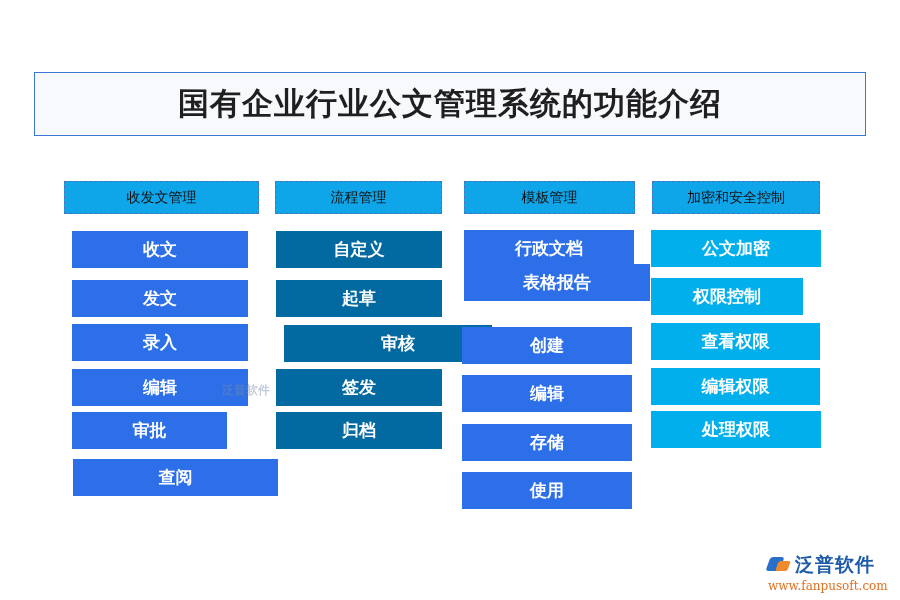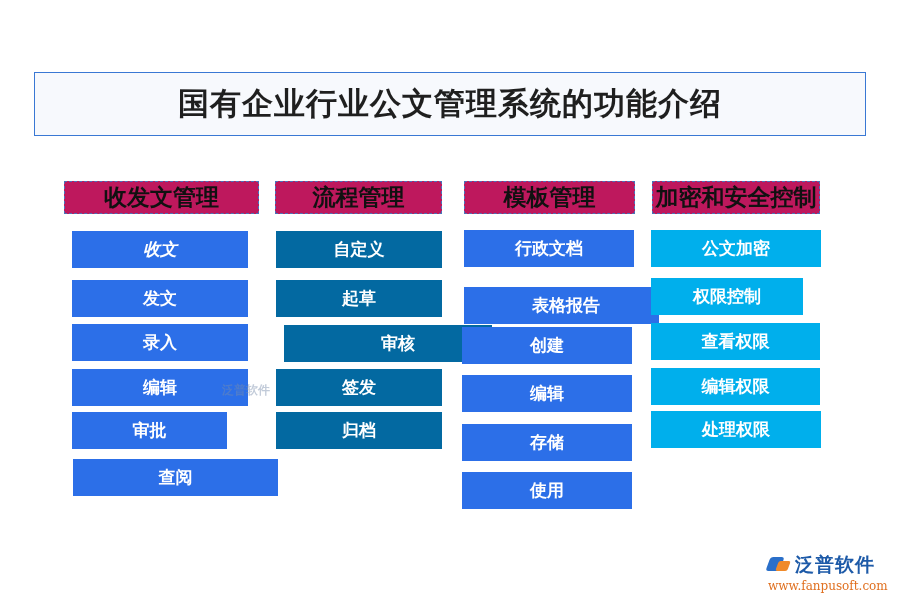--- a/index.html
+++ b/index.html
@@ -3,21 +3,21 @@
 <meta charset="utf-8">
 <style>
   html, body { margin:0; padding:0; }
   body { width:900px; height:600px; background:#ffffff; position:relative; overflow:hidden;
          font-family:"DejaVu Sans","Liberation Sans",sans-serif; }
   .title-box { position:absolute; left:34px; top:72px; width:832px; height:64px;
                background:#f7f9fd; border:1.5px solid #3a78d4; box-sizing:border-box;
                display:flex; align-items:center; justify-content:center; }
   .title-box span { font-size:31px; font-weight:bold; color:#1f1f1f; letter-spacing:1px; }
   .head { position:absolute; height:33px; border:1.5px dashed #4a74b8; box-sizing:border-box;
-          display:flex; align-items:center; justify-content:center; font-size:23px; font-weight:bold; color:#111; background:#be185d; }
+          display:flex; align-items:center; justify-content:center; font-size:14px; font-weight:normal; color:#111; background:#0ea5e9; }
   .box { position:absolute; height:37px; display:flex; align-items:center; justify-content:center;
          color:#fff; font-size:17px; font-weight:bold; }
   .blue { background:#2c6fe8; }
   .green { background:#0369a1; }
   .cyan { background:#00afec; }
   .wm { position:absolute; left:222px; top:382px; font-size:12px; color:rgba(120,140,170,0.45); font-weight:bold; }
   .logo { position:absolute; left:768px; top:552px; width:128px; }
   .logo .row { display:flex; align-items:center; }
   .logo .mark { width:24px; height:20px; position:relative; margin-right:3px; }
   .logo .mark .a { position:absolute; left:0; top:2px; width:14px; height:14px; background:#2a6fc9; transform:skewX(-20deg); border-radius:3px; }
@@ -26,37 +26,37 @@
   .logo .url { font-family:"DejaVu Serif","Liberation Serif",serif; font-size:12px; color:#e07020; margin-top:1px; }
 </style>
 </head>
 <body>
 
 <div class="title-box">
   <span>国有企业行业公文管理系统的功能介绍</span>
 </div>
 
 <div class="head" style="left:64px;top:181px;width:195px;">收发文管理</div>
-<div class="box blue" style="left:72px;top:231px;width:176px;font-style:italic;">收文</div>
+<div class="box blue" style="left:72px;top:231px;width:176px;">收文</div>
 <div class="box blue" style="left:72px;top:280px;width:176px;">发文</div>
 <div class="box blue" style="left:72px;top:324px;width:176px;">录入</div>
 <div class="box blue" style="left:72px;top:369px;width:176px;">编辑</div>
 <div class="box blue" style="left:72px;top:412px;width:155px;">审批</div>
 <div class="box blue" style="left:73px;top:459px;width:205px;">查阅</div>
 
 <div class="head" style="left:275px;top:181px;width:167px;text-align:right;">流程管理</div>
 <div class="box green" style="left:276px;top:231px;width:166px;">自定义</div>
 <div class="box green" style="left:276px;top:280px;width:166px;">起草</div>
 <div class="box green" style="left:284px;top:325px;width:188px;padding-left:20px;">审核</div>
 <div class="box green" style="left:276px;top:369px;width:166px;">签发</div>
 <div class="box green" style="left:276px;top:412px;width:166px;">归档</div>
 
 <div class="head" style="left:464px;top:181px;width:171px;">模板管理</div>
 <div class="box blue" style="left:464px;top:230px;width:170px;">行政文档</div>
-<div class="box blue" style="left:464px;top:287px;width:186px;padding-left:9px;">表格报告</div>
+<div class="box blue" style="left:464px;top:264px;width:186px;">表格报告</div>
 <div class="box blue" style="left:462px;top:327px;width:170px;">创建</div>
 <div class="box blue" style="left:462px;top:375px;width:170px;">编辑</div>
 <div class="box blue" style="left:462px;top:424px;width:170px;">存储</div>
 <div class="box blue" style="left:462px;top:472px;width:170px;">使用</div>
 
 <div class="head" style="left:652px;top:181px;width:168px;">加密和安全控制</div>
 <div class="box cyan" style="left:651px;top:230px;width:170px;">公文加密</div>
 <div class="box cyan" style="left:651px;top:278px;width:152px;">权限控制</div>
 <div class="box cyan" style="left:651px;top:323px;width:169px;">查看权限</div>
 <div class="box cyan" style="left:651px;top:368px;width:169px;font-family:Liberation Serif, serif;">编辑权限</div>

